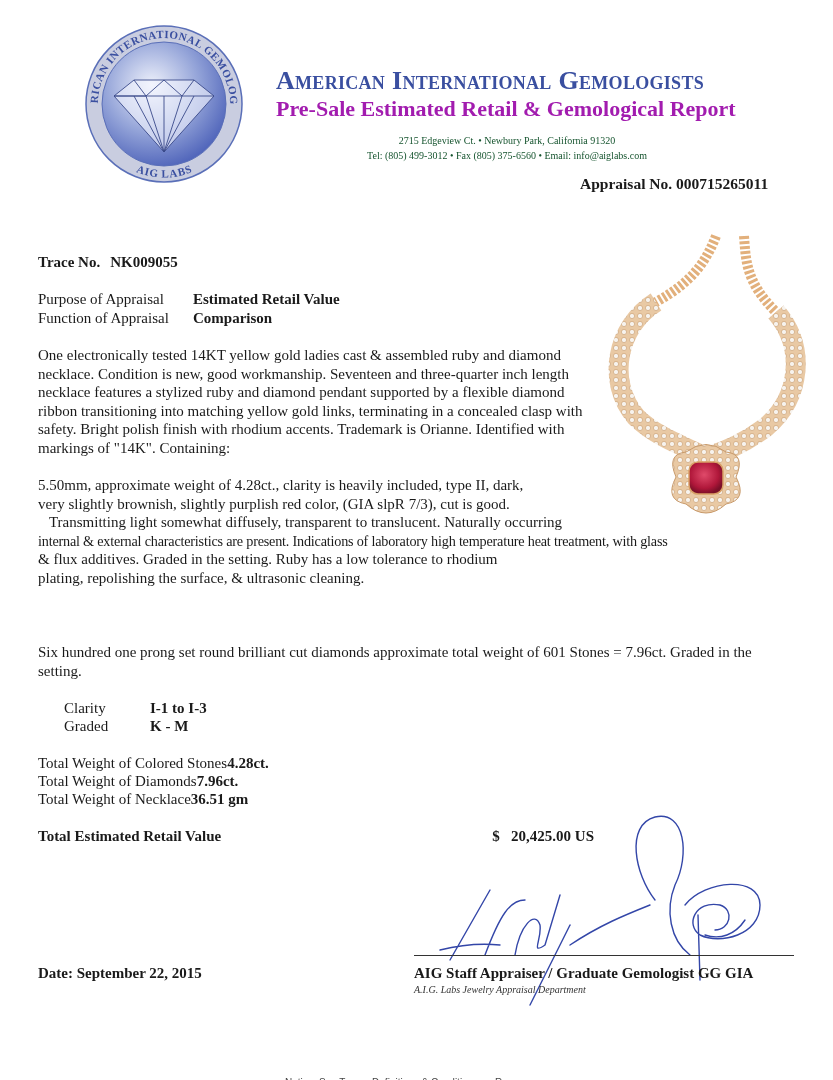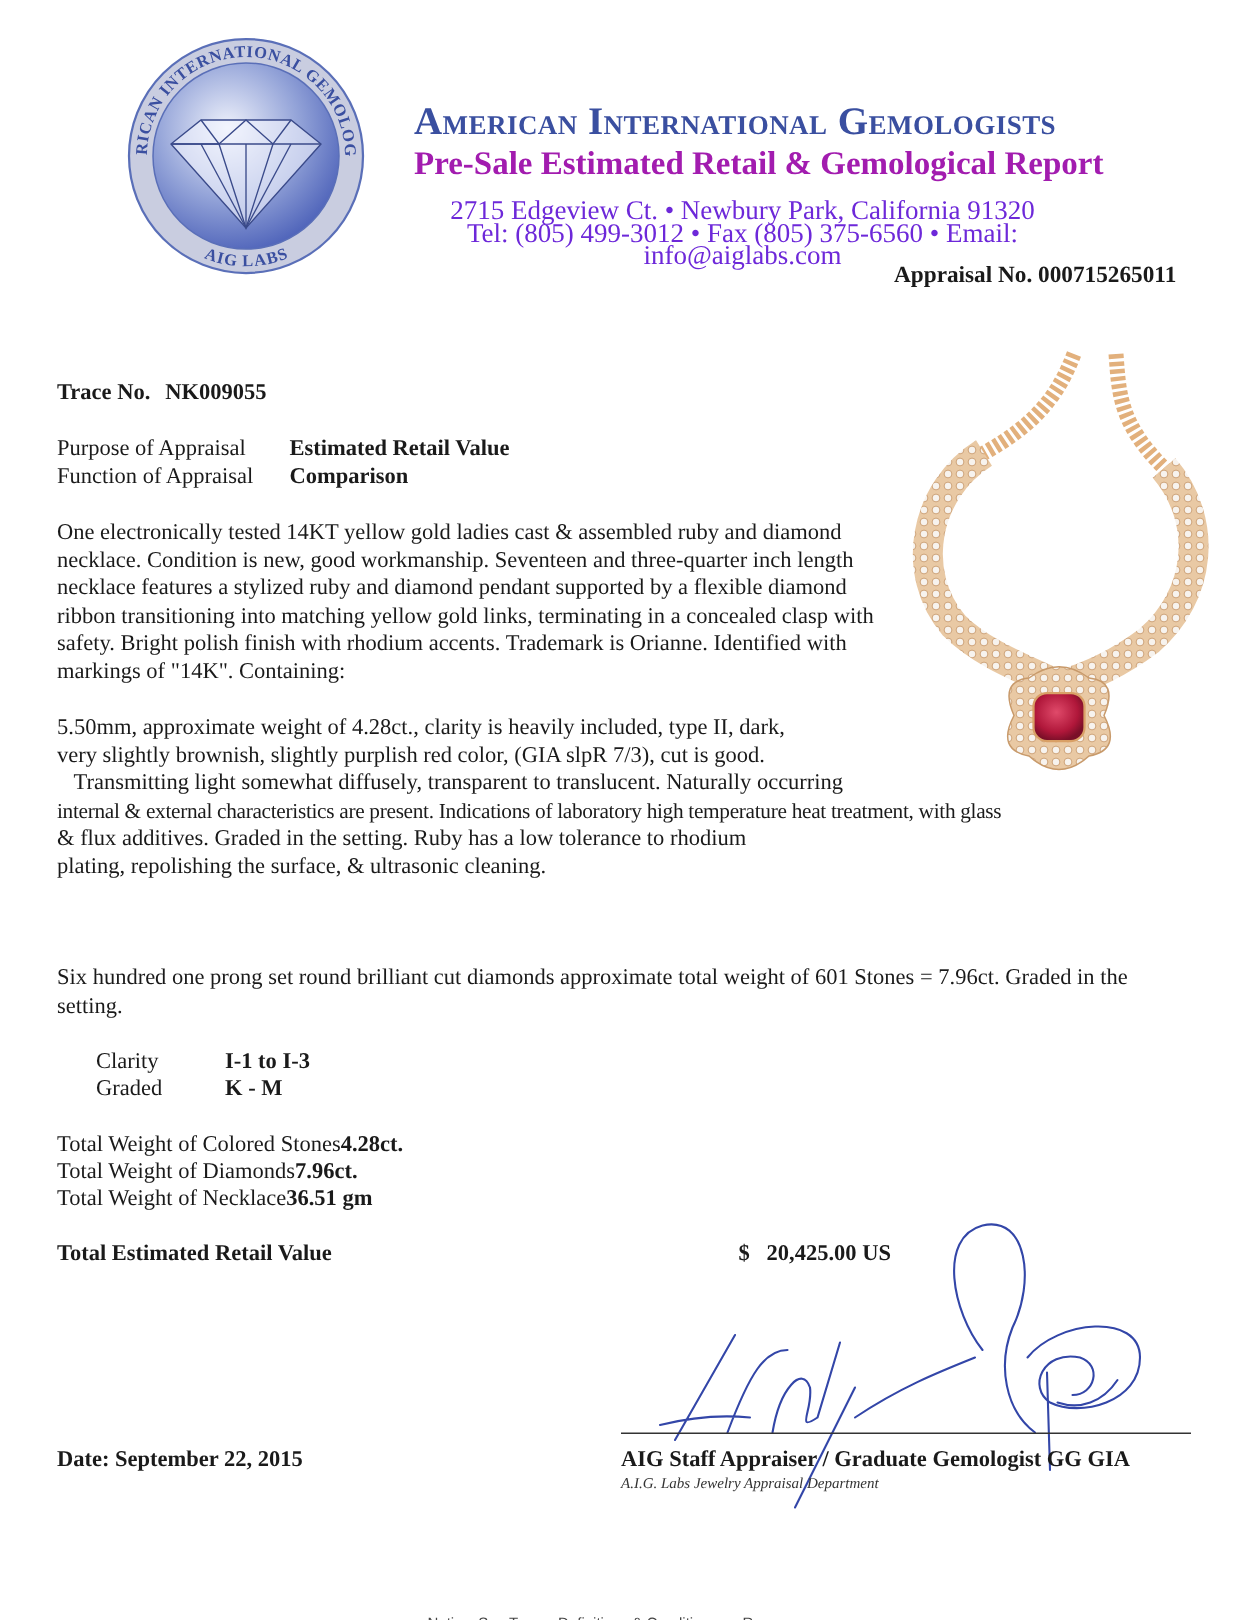--- a/index.html
+++ b/index.html
@@ -5,22 +5,22 @@
   html, body { margin: 0; padding: 0; background: #ffffff; }
   body { width: 833px; height: 1080px; position: relative; overflow: hidden;
          font-family: "Liberation Serif", "DejaVu Serif", serif; color: #1a1a1a; }
   .abs { position: absolute; }
 
   
   #logo { left: 84px; top: 24px; width: 160px; height: 160px; }
   #org-name { left: 276px; top: 66px; font-size: 26px; color: #3a4fa0; font-variant: small-caps;
               font-weight: bold; letter-spacing: 0.3px; white-space: nowrap; }
   #report-title { left: 276px; top: 96px; font-size: 22px; color: #a21caf; font-weight: bold; white-space: nowrap; }
-  #address { left: 300px; top: 133px; width: 390px; text-align: center; font-size: 18px; color: #6d28d9; line-height: 15px; }
-  #appraisal-no { left: 596px; top: 175px; font-size: 15.5px; font-weight: bold; white-space: nowrap; }
+  #address { left: 312px; top: 133px; width: 390px; text-align: center; font-size: 10px; color: #14532d; line-height: 15px; }
+  #appraisal-no { left: 580px; top: 175px; font-size: 15.5px; font-weight: bold; white-space: nowrap; }
 
   
   .txt { font-size: 15px; line-height: 18.5px; }
   #trace { left: 38px; top: 254px; font-size: 15px; font-weight: bold; white-space: nowrap; }
   #trace .val { margin-left: 10px; }
   .kv { left: 38px; font-size: 15px; white-space: nowrap; }
   .kv .k { display: inline-block; width: 155px; }
   .kv .v { font-weight: bold; }
 
   #desc { left: 38px; top: 346px; width: 548px; }

